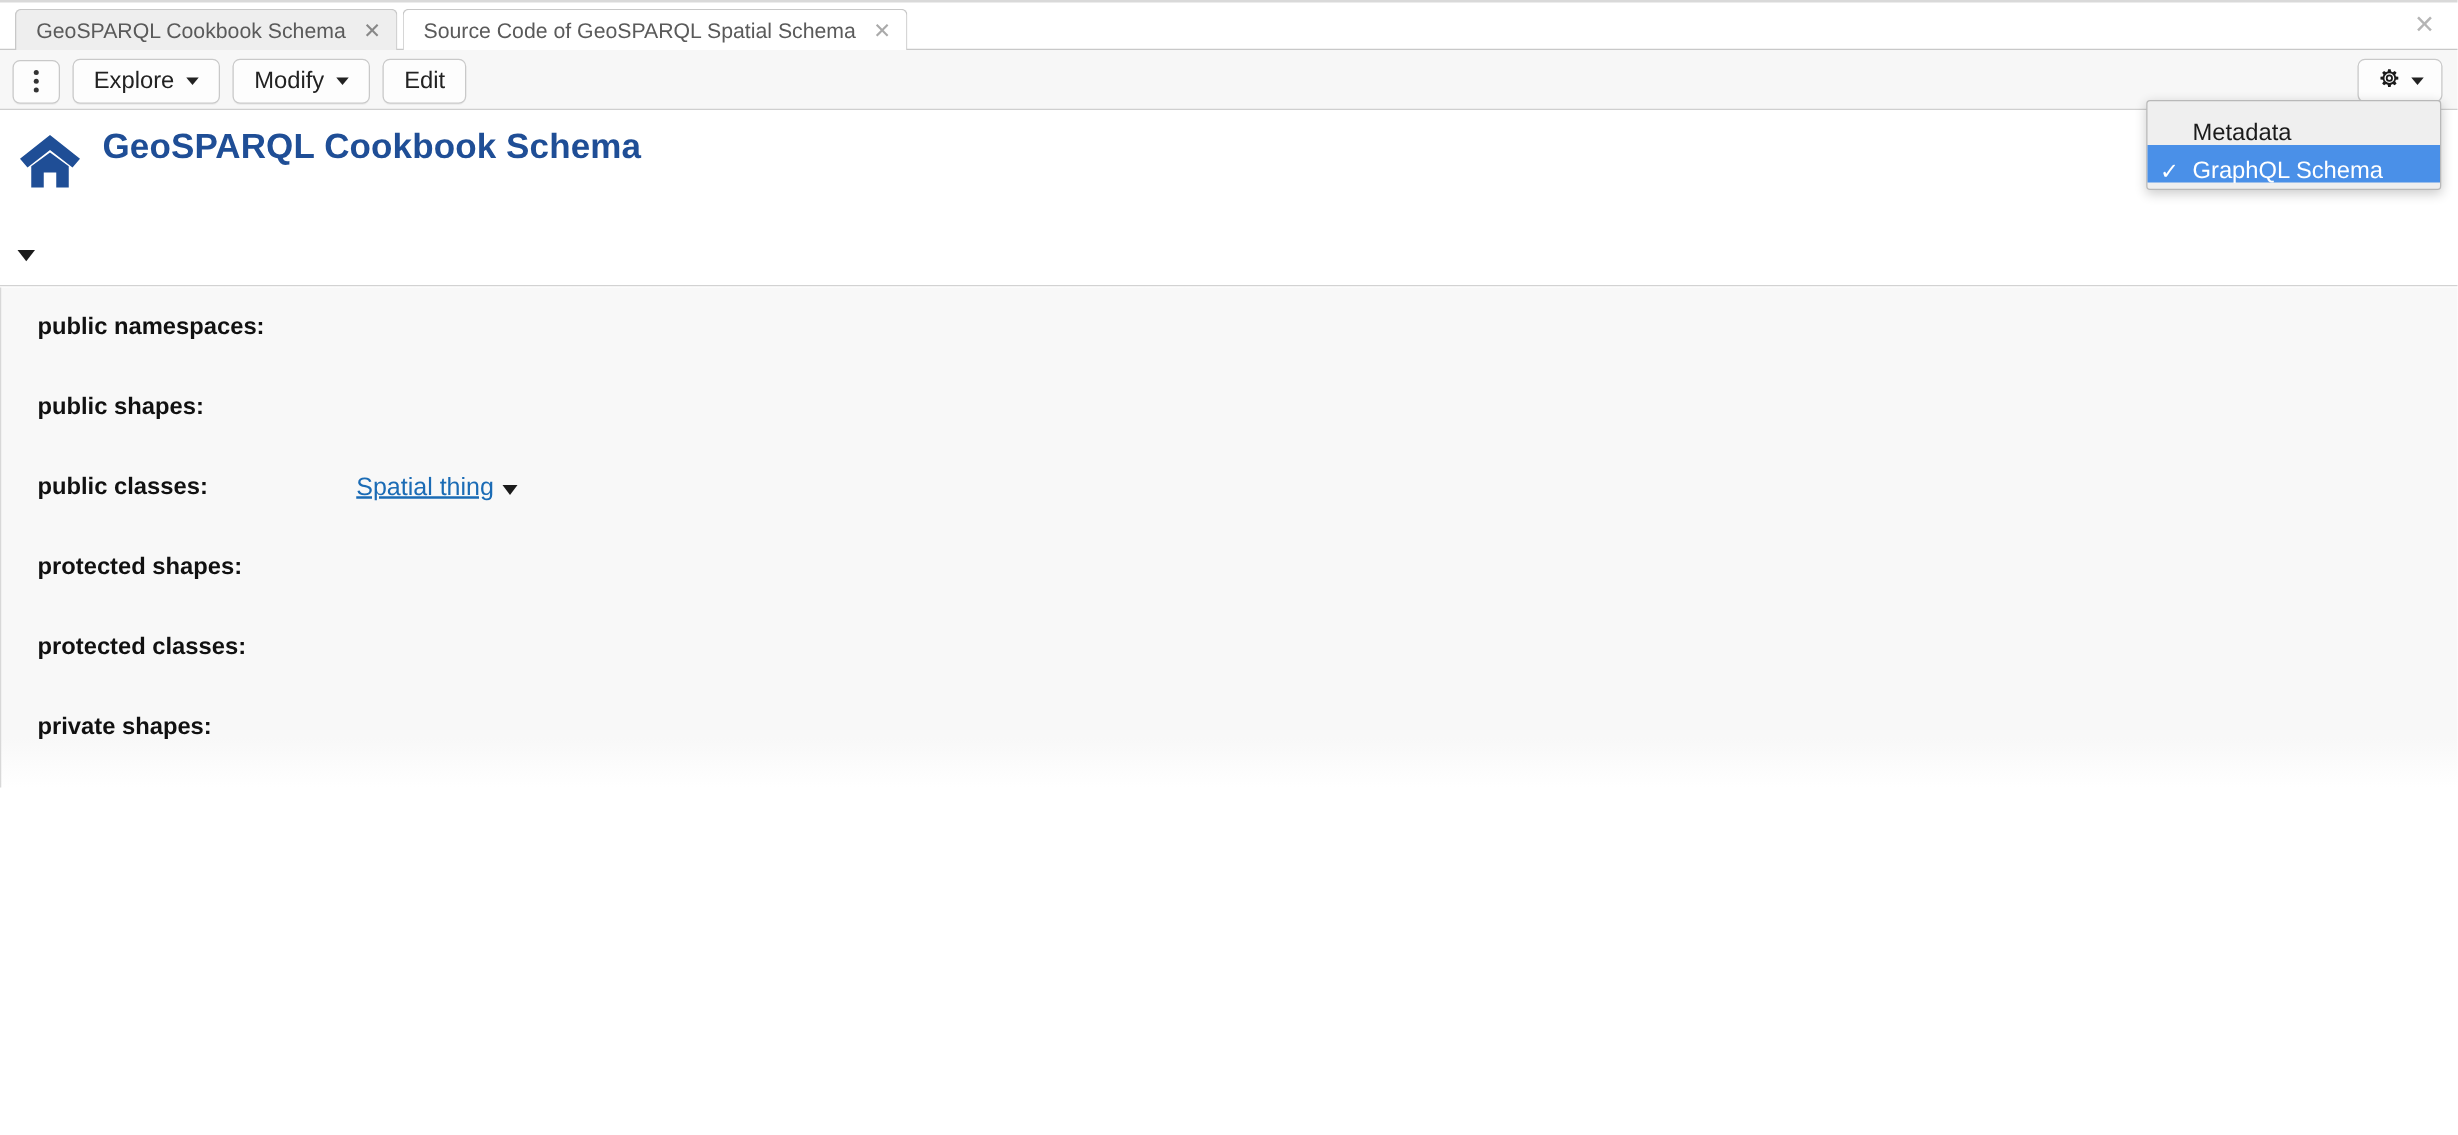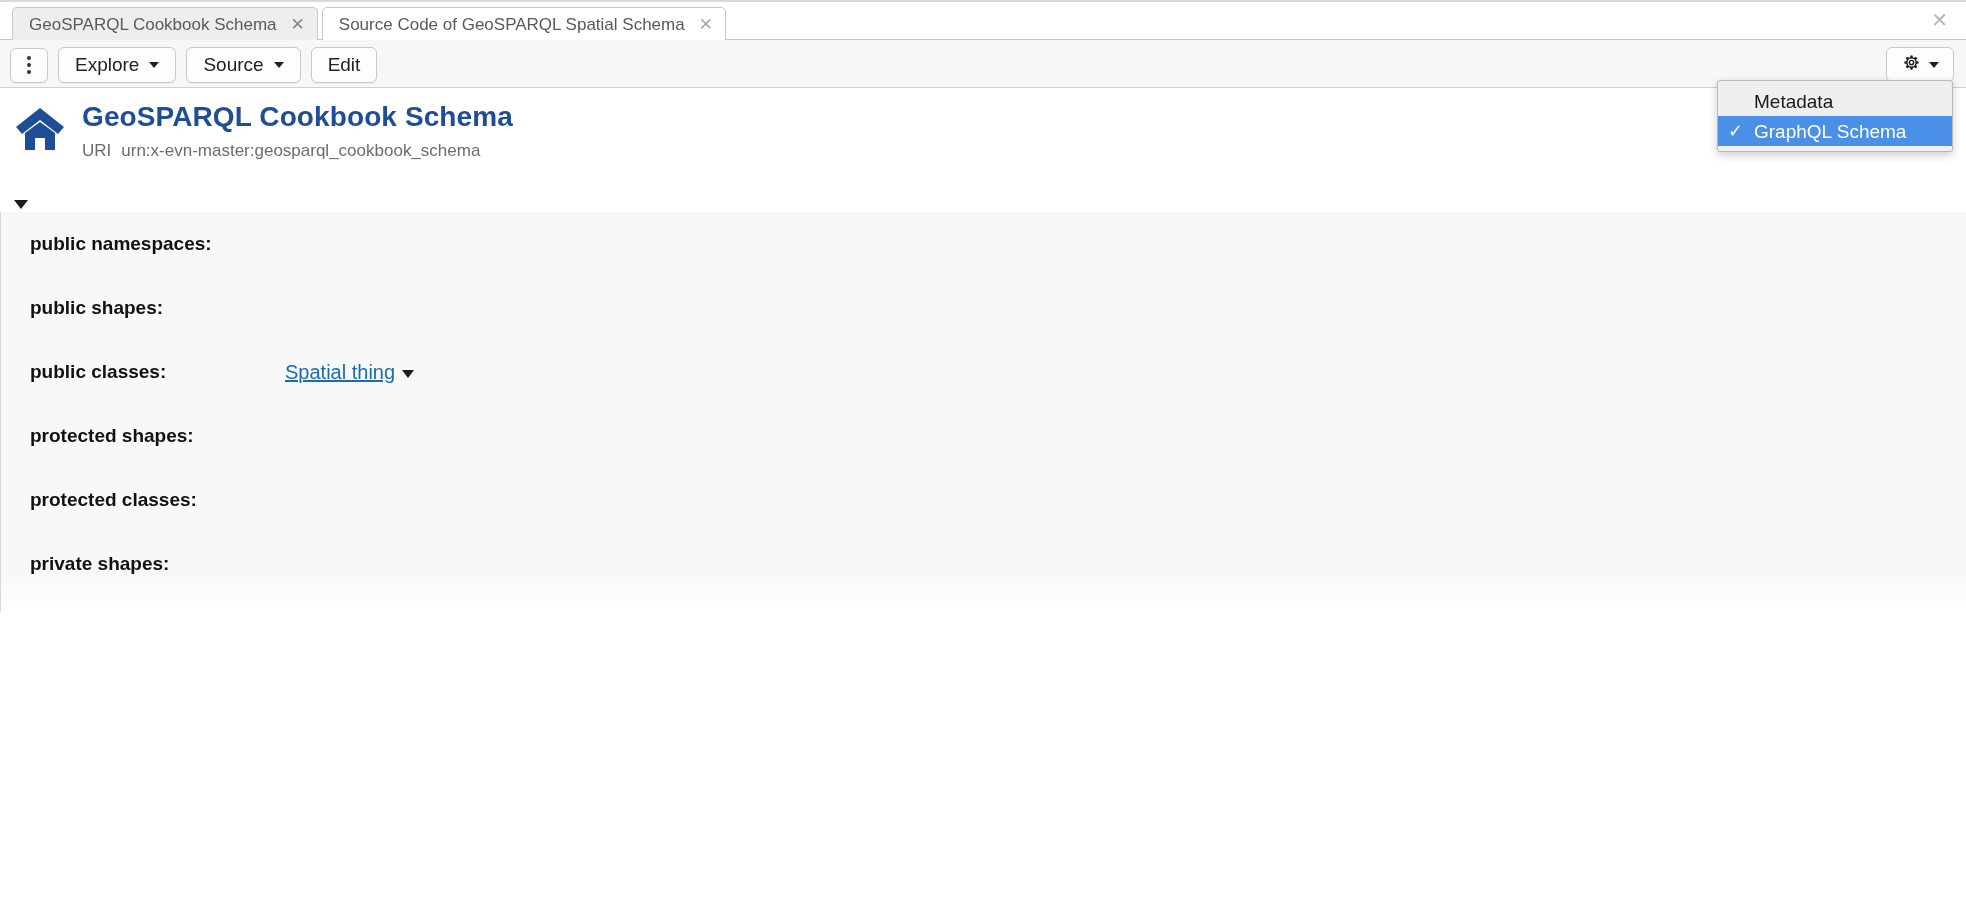--- a/index.html
+++ b/index.html
@@ -161,21 +161,21 @@
     border: 1px solid #b9b9b9;
     border-radius: 3px;
     box-shadow: 0 3px 9px rgba(0,0,0,0.20);
     padding: 5px 0 5px 0;
     box-sizing: border-box;
     z-index: 50;
   }
   .dd-item {
     height: 30px;
     display: flex;
-    align-items: center;
+    align-items: flex-end;
     font-size: 19px;
     color: #1b1b1b;
     padding-left: 10px;
     box-sizing: border-box;
   }
   .dd-item.selected {
     background: #4a90e8;
     color: #ffffff;
   }
   .dd-check {
@@ -238,21 +238,21 @@
   .sec-title {
     margin-left: 10px;
     font-size: 22px;
     font-weight: bold;
     color: #1f4e96;
   }
 
   
   .content-panel {
     position: absolute;
-    left: 0; top: 212px;
+    left: 0; top: 230px;
     width: 1966px;
     height: 400px;
     background: linear-gradient(to bottom, #f8f8f8 0px, #f8f8f8 360px, #ffffff 400px);
     border-left: 1px solid #d8d8d8;
     box-sizing: border-box;
     padding-left: 32px;
   }
   .prop-row {
     position: absolute;
     left: 0;
@@ -320,21 +320,21 @@
       <span class="kebab-dot"></span>
       <span class="kebab-dot"></span>
     </div>
 
     <div class="tb-btn">
       <span>Explore</span>
       <span class="caret"></span>
     </div>
 
     <div class="tb-btn">
-      <span>Source</span>
+      <span>Modify</span>
       <span class="caret"></span>
     </div>
 
     <div class="tb-btn">
       <span>Edit</span>
     </div>
 
   </div>
 
   <div class="tb-right">
@@ -366,24 +366,20 @@
 
   <div class="home-icon">
     <svg width="52" height="46" viewBox="0 0 52 46">
       <path fill="#1f4e96" d="M26 2 L2 21 L8 28 L26 14 L44 28 L50 21 Z"></path>
       <path fill="#1f4e96" d="M11 27 L26 16 L41 27 L41 44 L31 44 L31 32 L21 32 L21 44 L11 44 Z"></path>
     </svg>
   </div>
 
   <div class="page-title">GeoSPARQL Cookbook Schema</div>
 
-  <div class="uri-row">
-    <span class="uri-label">URI</span>
-    <span class="uri-value">urn:x-evn-master:geosparql_cookbook_schema</span>
-  </div>
 
 </div>
 
 <div class="section-header">
   <span class="sec-tri"></span>
 </div>
 
 <div class="content-panel">
 
   <div class="prop-row" style="top:0px;">

